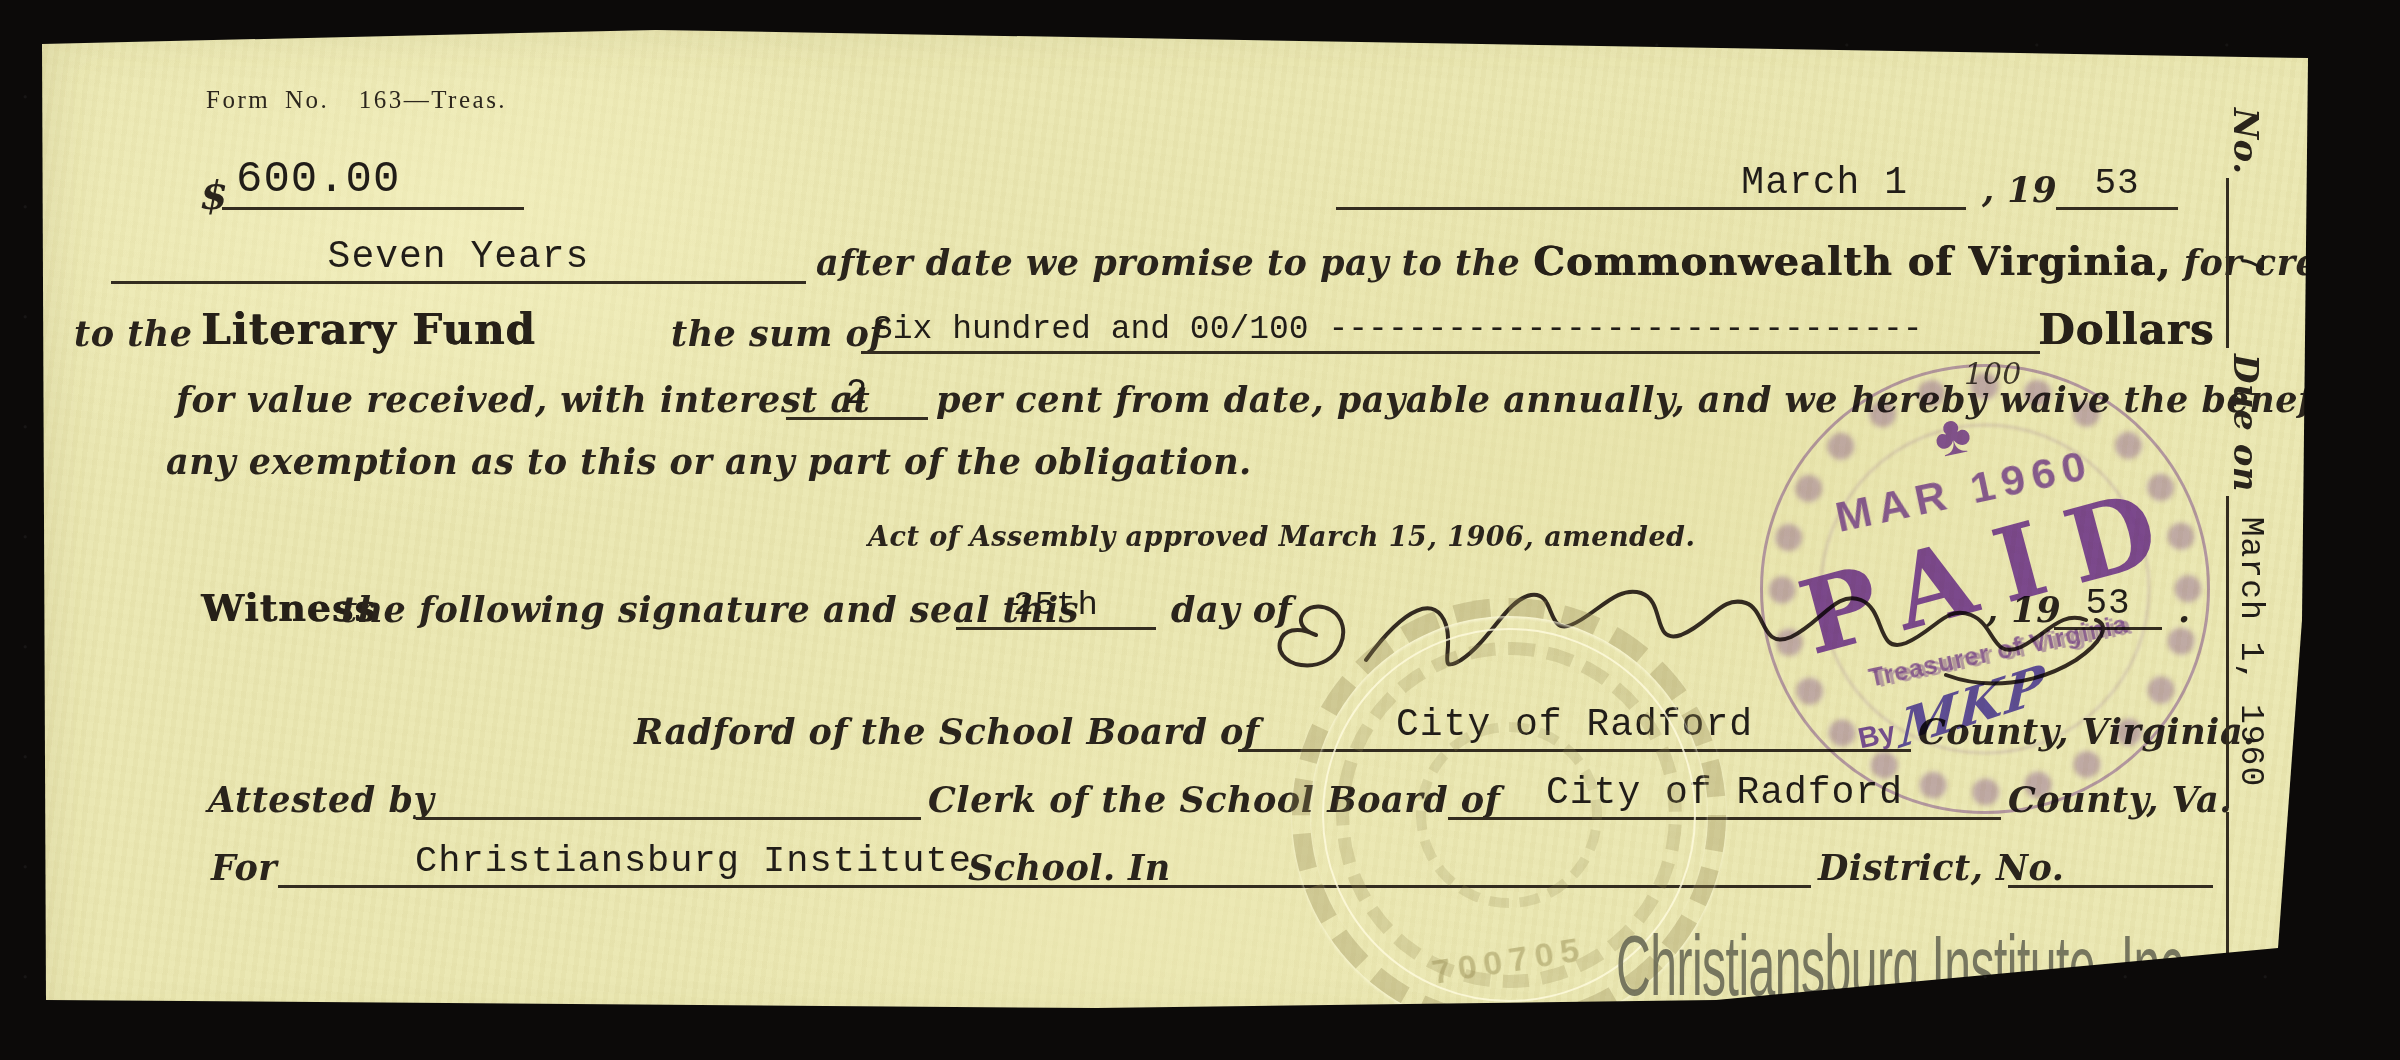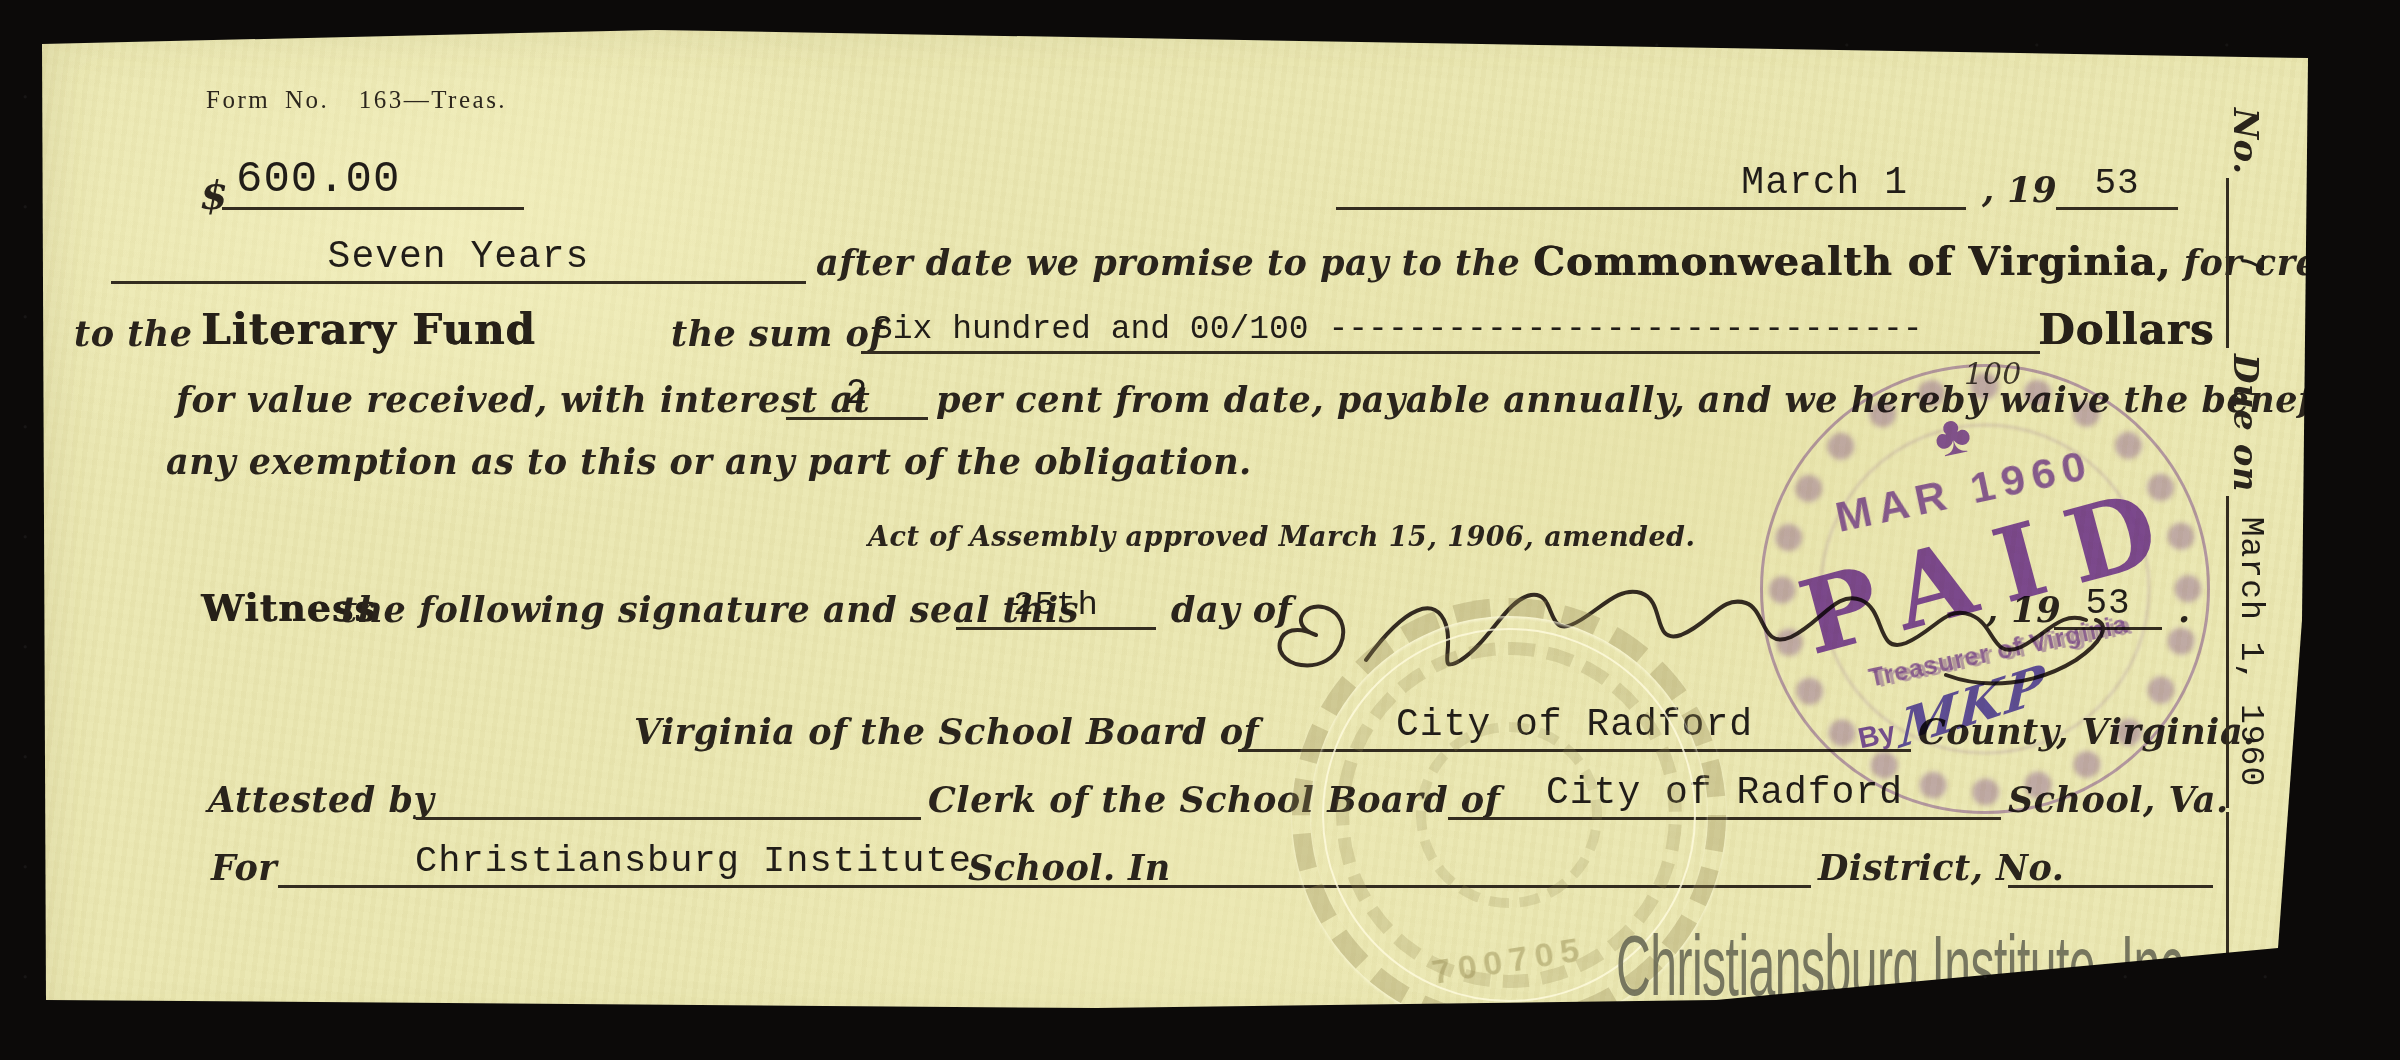--- a/index.html
+++ b/index.html
@@ -138,36 +138,36 @@
     <span class="blank" style="left:2038px;width:108px">
       <span class="tw" style="font-size:36px">53</span>
     </span>
     <span class="seg it" style="left:2162px">.</span>
   </div>
 
   
 
   
   <div class="row" style="top:694px">
-    <span class="seg it" style="left:618px">Virginia of the School Board of</span>
+    <span class="seg it" style="left:618px">Radford of the School Board of</span>
     <span class="blank" style="left:1222px;width:673px">
       <span class="tw" style="font-size:38px">City of Radford</span>
     </span>
     <span class="seg it" style="left:1902px">County, Virginia.</span>
   </div>
 
   
   <div class="row" style="top:762px">
     <span class="seg it" style="left:192px">Attested by</span>
     <span class="blank" style="left:400px;width:505px"></span>
     <span class="seg it" style="left:912px">Clerk of the School Board of</span>
     <span class="blank" style="left:1432px;width:553px">
       <span class="tw" style="font-size:38px">City of Radford</span>
     </span>
-    <span class="seg it" style="left:1992px">School, Va.</span>
+    <span class="seg it" style="left:1992px">County, Va.</span>
   </div>
 
   
   <div class="row" style="top:830px">
     <span class="seg it" style="left:195px">For</span>
     <span class="blank" style="left:262px;width:831px;padding-right:160px">
       <span class="tw" style="font-size:37px">Christiansburg Institute</span>
     </span>
     <span class="seg it" style="left:952px">School.</span>
     <span class="seg it" style="left:1112px">In</span>

